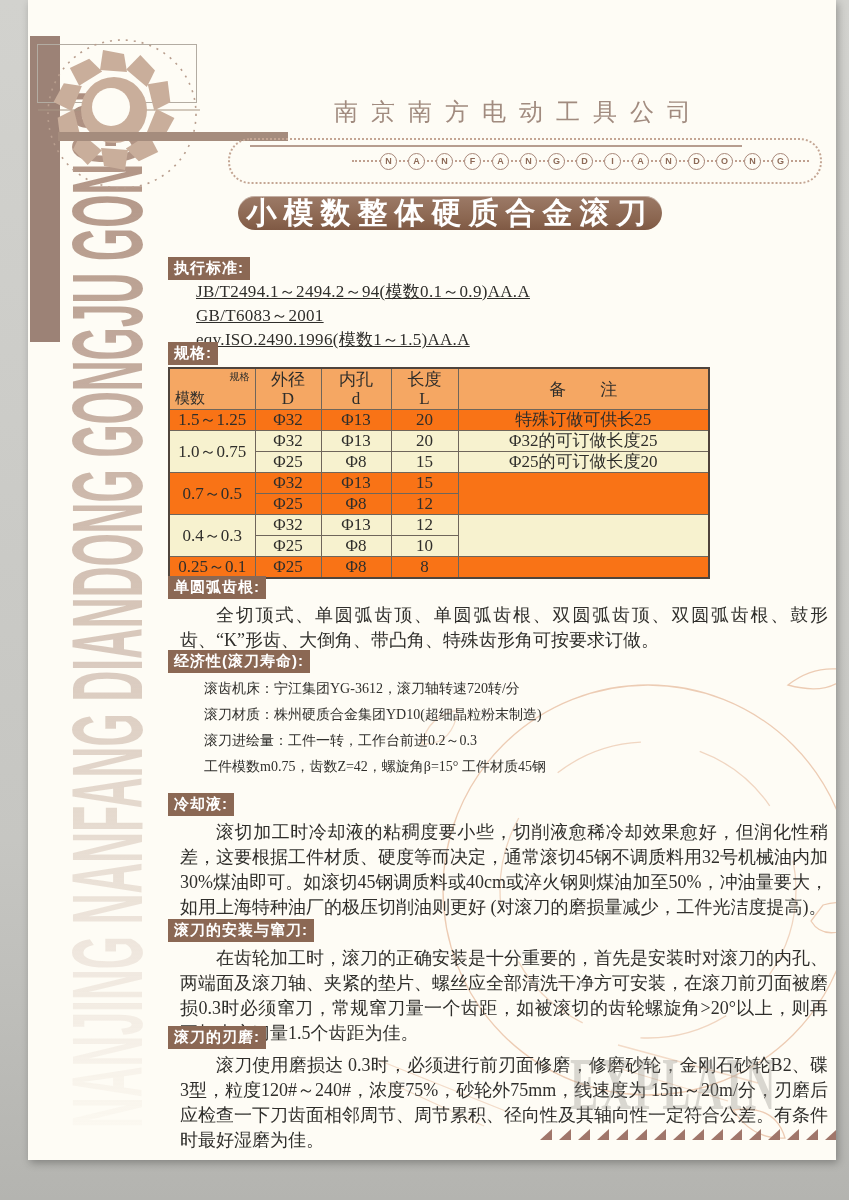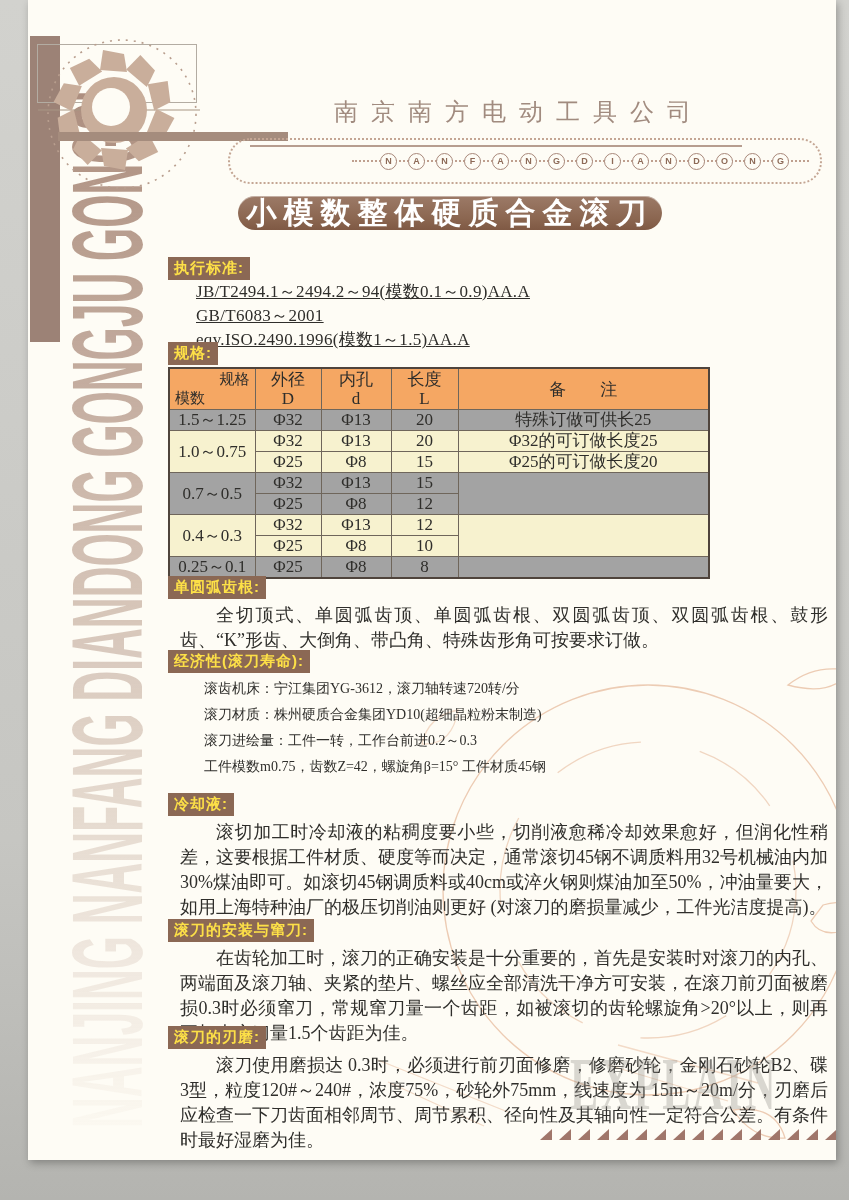--- a/index.html
+++ b/index.html
@@ -43,37 +43,37 @@
     font:bold 52px/52px "Liberation Sans",sans-serif;letter-spacing:0;white-space:nowrap;
     background:linear-gradient(90deg,rgba(196,170,152,.04) 0%,rgba(182,152,134,.42) 38%,rgba(168,136,120,.95) 100%);
     -webkit-background-clip:text;background-clip:text;color:transparent;
   }
   
   .watermark{position:absolute;left:290px;top:590px;opacity:.55;pointer-events:none;}
   
   .content{position:absolute;left:140px;top:0;width:652px;color:#2f2e2b;}
   .sec{position:absolute;left:0;width:652px;}
   .section-label{
-    display:inline-block;background:#8b6854;color:#fde047;
+    display:inline-block;background:#8b6854;color:#ffffff;
     font:bold 15px/20px "Liberation Sans",sans-serif;padding:1px 6px 2px;letter-spacing:1px;
   }
   .std-lines div{font-size:17px;line-height:24px;padding-left:28px;letter-spacing:.3px;text-decoration:underline;}
   .body-par{font-size:18px;line-height:25px;text-align:justify;text-indent:2em;margin:4px 12px 0;width:648px;}
   .eco-line{font-size:14px;line-height:26px;padding-left:36px;}
   
   table.spec{border-collapse:collapse;margin-top:2px;table-layout:fixed;width:540px;background:#fff;}
   table.spec th,table.spec td{border:1px solid #6f665b;text-align:center;font-size:17px;padding:0;}
   table.spec{border:2px solid #4f443c;}
   tr.thead th{background:#f5a763;font-weight:normal;height:40px;}
   .hline{display:block;line-height:19px;}
   th.corner{position:relative;background:#f5a763;
     background-image:linear-gradient(to bottom right,transparent calc(50% - .8px),#6e5b49 calc(50% - .8px),#6e5b49 calc(50% + .8px),transparent calc(50% + .8px));}
-  .corner-tr{position:absolute;top:1px;right:5px;font-size:15px;}
+  .corner-tr{position:absolute;top:1px;right:5px;font-size:10px;}
   .corner-bl{position:absolute;bottom:1px;left:5px;font-size:15px;}
-  table.spec td{height:20px;line-height:20px;background:#a3a3a3;}
+  table.spec td{height:20px;line-height:20px;background:#f97316;}
   tr.cream td{background:#f7f2cf;}
   
   .explain{
     position:absolute;left:542px;top:1042px;transform:scale(.64,1.12);transform-origin:0 0;
     font:bold 66px "Liberation Serif",serif;letter-spacing:4px;color:rgba(150,147,140,.35);
   }
   .tri-strip{position:absolute;left:512px;top:1126px;white-space:nowrap;}
   .tri{display:inline-block;width:0;height:0;border-left:12px solid transparent;border-bottom:11px solid #a0766a;margin-right:7px;}
 </style>
 </head>

